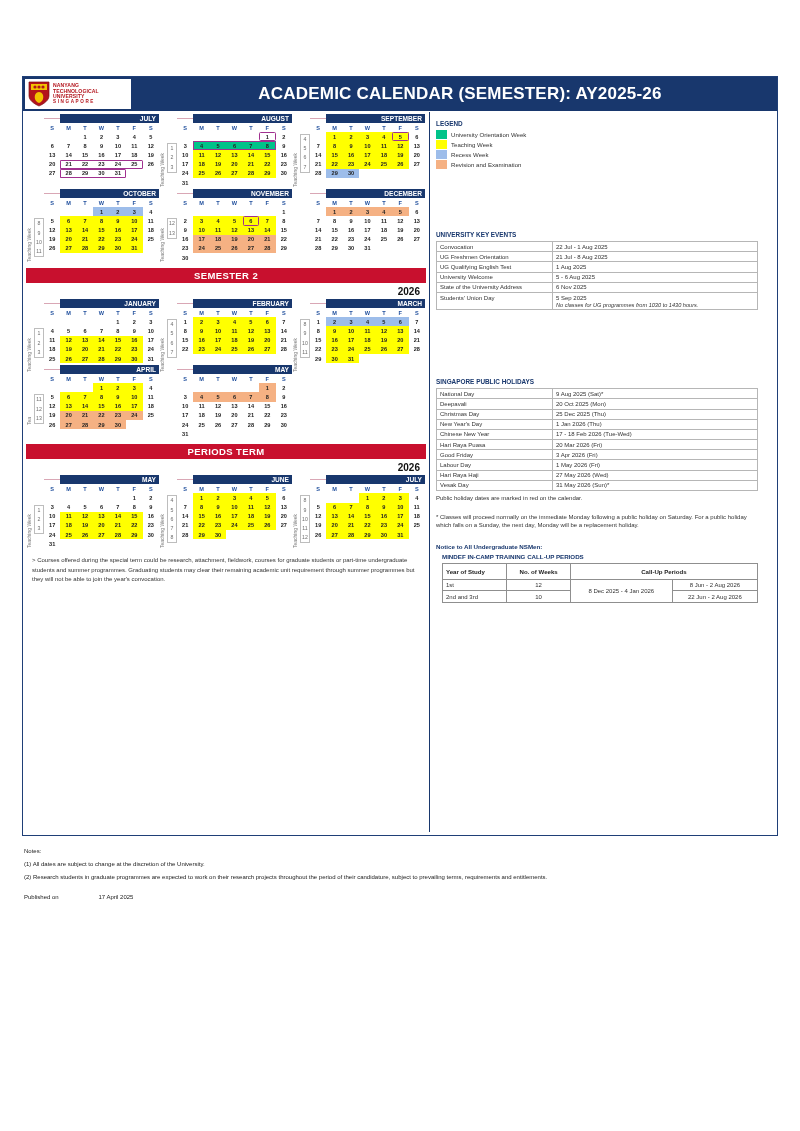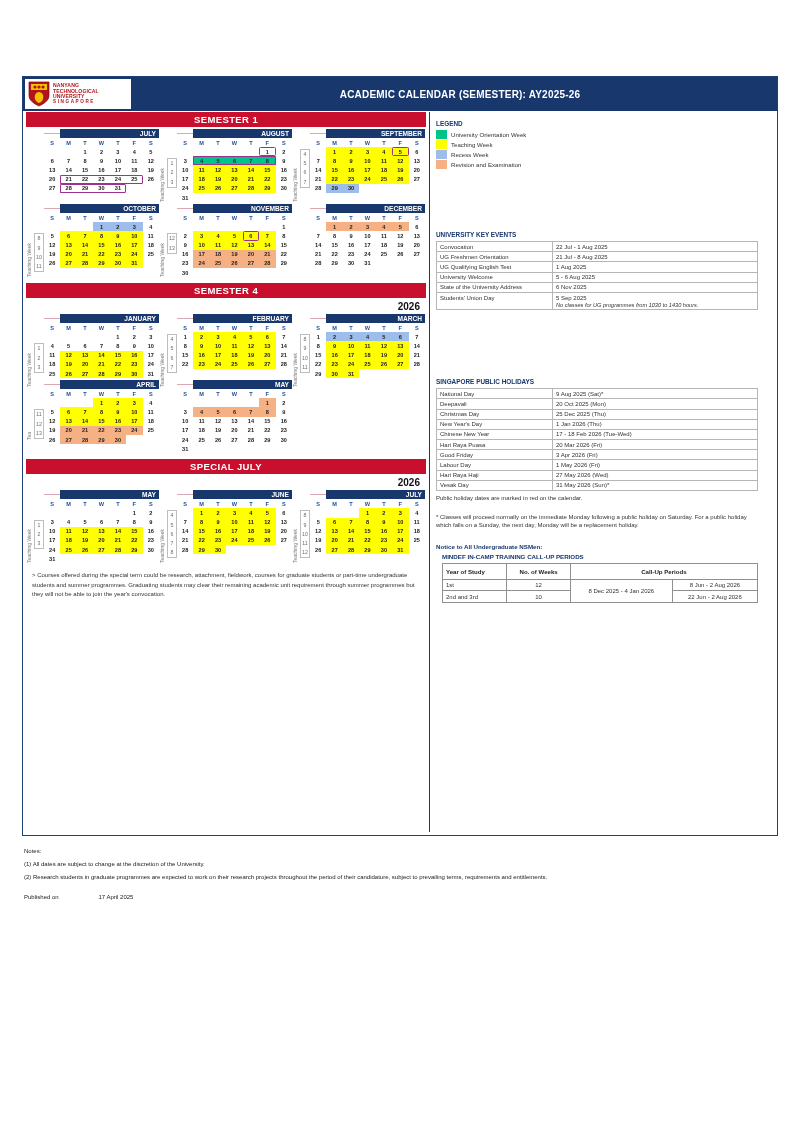--- a/index.html
+++ b/index.html
@@ -26,21 +26,21 @@
     display:flex; align-items:center; padding-left:3px; gap:3px;
   }
   .crest { width:22px; height:26px; flex:0 0 22px; position:relative; }
   .crest svg { display:block; }
   .logo-txt { line-height:1.08; }
   .logo-txt .l { font-size:5.1px; font-weight:bold; color:#b3131b; letter-spacing:.1px; display:block; }
   .logo-txt .s { font-size:4.6px; font-weight:bold; color:#b3131b; letter-spacing:1.6px; display:block; margin-top:.5px;}
   .hdr-title {
     position:absolute; left:120px; top:0; right:0; height:34px;
     display:flex; align-items:center; justify-content:center;
-    color:#fff; font-size:10px; font-weight:bold; letter-spacing:.2px;
+    color:#fff; font-size:17px; font-weight:bold; letter-spacing:.2px;
   }
 
   
   .leftcol { position:absolute; left:3px; top:35px; width:400px; bottom:3px; }
   .rightcol { position:absolute; left:406px; top:35px; right:3px; bottom:3px;
               border-left:1.5px solid #18376d; padding-left:6px; }
 
   
   .sem-banner {
     height:15px; background:#c8102e; color:#fff; font-weight:bold;
@@ -145,21 +145,20 @@
           <span class="l">NANYANG</span>
           <span class="l">TECHNOLOGICAL</span>
           <span class="l">UNIVERSITY</span>
           <span class="s">SINGAPORE</span>
         </div>
       </div>
       <div class="hdr-title">ACADEMIC CALENDAR (SEMESTER): AY2025-26</div>
     </div>
 
     <div class="leftcol" id="leftcol">
-        <div class="sem-banner">SEMESTER 1</div>
         <div class="month-row">
           <div class="month-slot">
             <div class="wk-rail"></div>
             <div class="mon">
               <div class="mon-title">JULY</div>
               <table class="cal">
                 <thead>
                   <tr>
                     <th>S</th>
                     <th>M</th>
@@ -594,21 +593,21 @@
                     <td class="blank"></td>
                     <td class="blank"></td>
                     <td class="blank"></td>
                   </tr>
                 </tbody>
               </table>
             </div>
           </div>
         </div>
         <div style="height: 6px;"></div>
-        <div class="sem-banner">SEMESTER 4</div>
+        <div class="sem-banner">SEMESTER 2</div>
         <div class="year-label">2026</div>
         <div class="month-row">
           <div class="month-slot">
             <div class="wk-rail">
               <div class="rail-lbl">Teaching Week</div>
               <div class="nums" style="top: 29.2px;">
                 <div>1</div>
                 <div>2</div>
                 <div>3</div>
               </div>
@@ -962,21 +961,21 @@
                     <td class="blank"></td>
                     <td class="blank"></td>
                   </tr>
                 </tbody>
               </table>
             </div>
           </div>
           <div class="month-slot"></div>
         </div>
         <div style="height: 6px;"></div>
-        <div class="sem-banner">SPECIAL JULY</div>
+        <div class="sem-banner">PERIODS TERM</div>
         <div class="year-label">2026</div>
         <div class="month-row">
           <div class="month-slot">
             <div class="wk-rail">
               <div class="rail-lbl">Teaching Week</div>
               <div class="nums" style="top: 29.2px;">
                 <div>1</div>
                 <div>2</div>
                 <div>3</div>
               </div>

